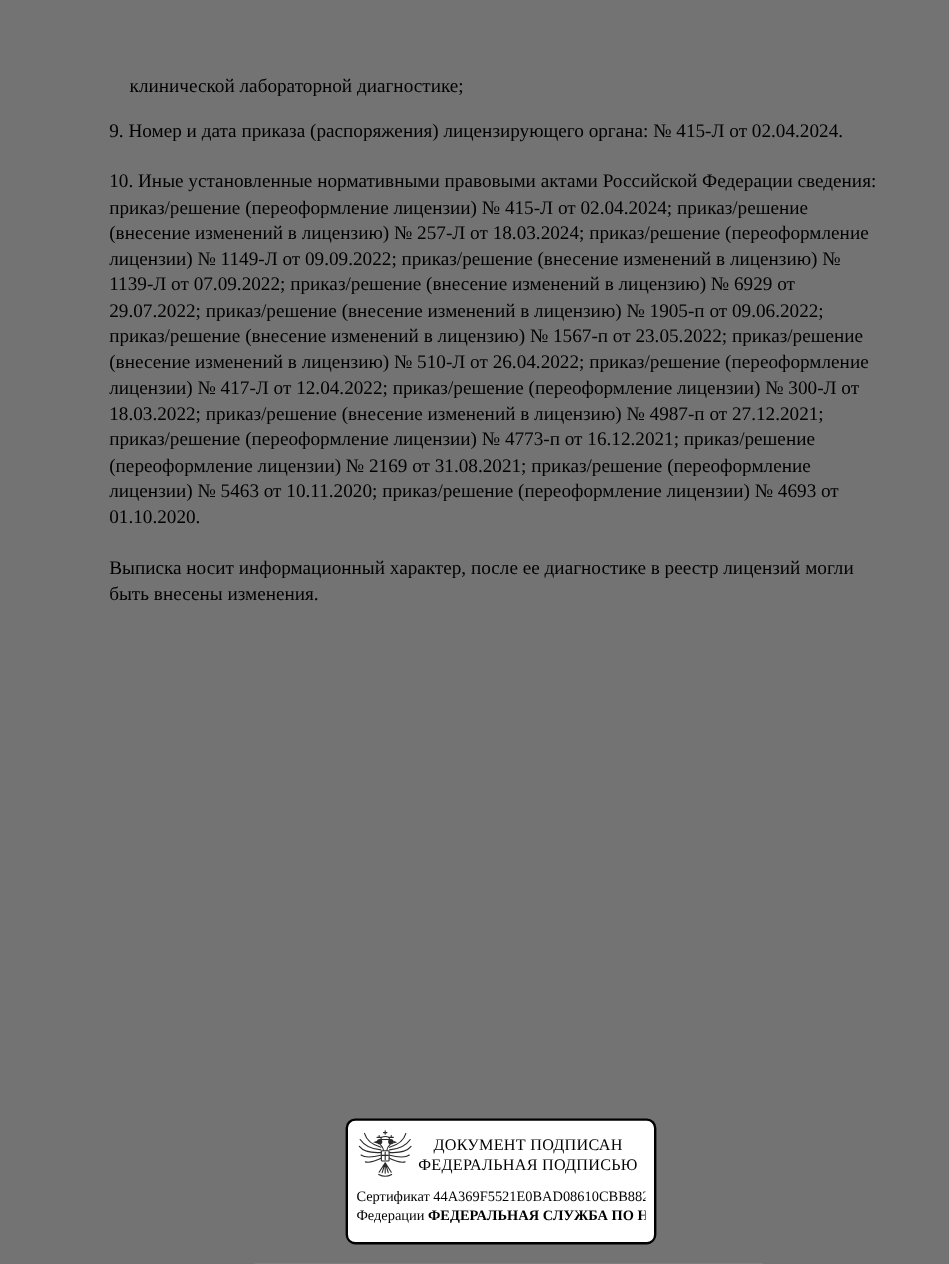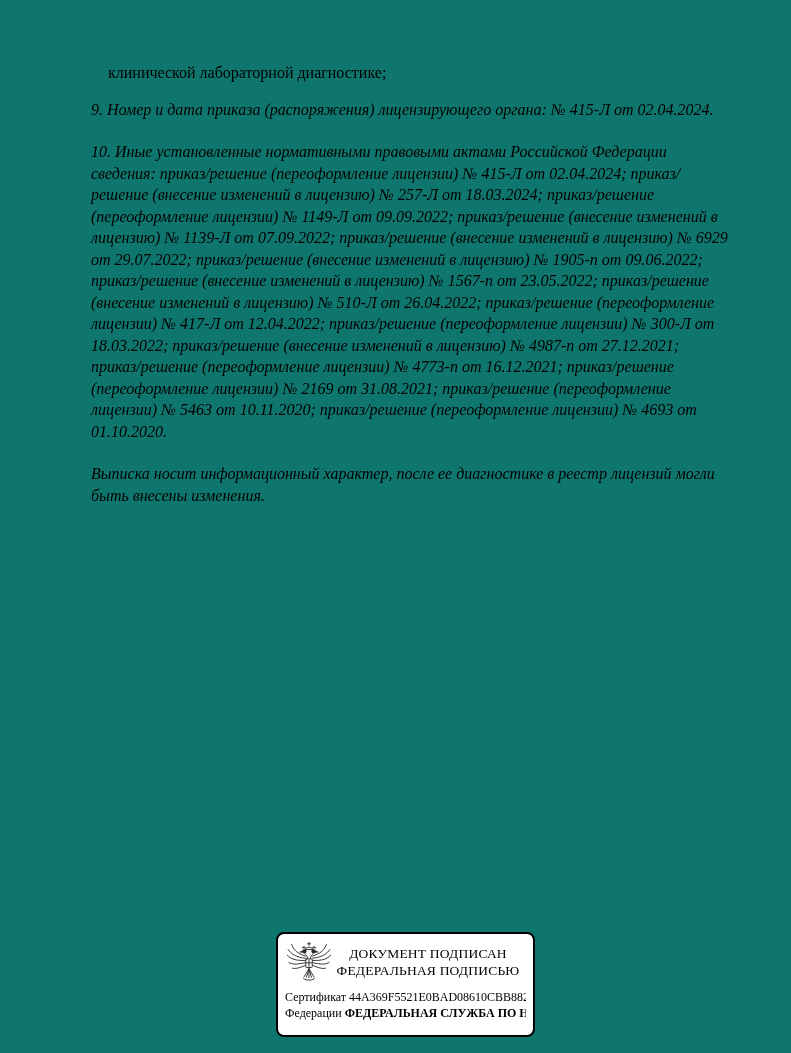--- a/index.html
+++ b/index.html
@@ -1,42 +1,42 @@
 <!DOCTYPE html>
 <html><head>
 <meta charset="utf-8">
 <style>
   html, body { margin: 0; padding: 0; background: #888; }
   .page {
     position: relative;
     width: 791px;
     height: 1053px;
     margin: 0 auto;
-    background: #0f766e;
+    background: #737373;
     font-family: "Liberation Serif", serif;
     color: #000000;
     overflow: hidden;
   }
   .content {
     position: absolute;
     left: 91px;
     top: 62px;
     width: 656px;
     font-size: 16px;
     line-height: 21.5px;
     text-align: left;
   }
-  .content p { margin: 0 16px 21px 0; font-style: italic; }
+  .content p { margin: 0 16px 21px 0; }
   .indented-block { margin: 0 0 15px 17px; }
   .indented-block div { margin: 0; }
 
   
   .stamp {
     position: absolute;
-    left: 276px;
+    left: 288px;
     top: 932px;
     width: 259px;
     height: 105px;
     box-sizing: border-box;
     border: 2px solid #000000;
     border-radius: 8px;
     padding: 4px 7px 4px 7px;
     background: #ffffff;
     overflow: hidden;
   }

